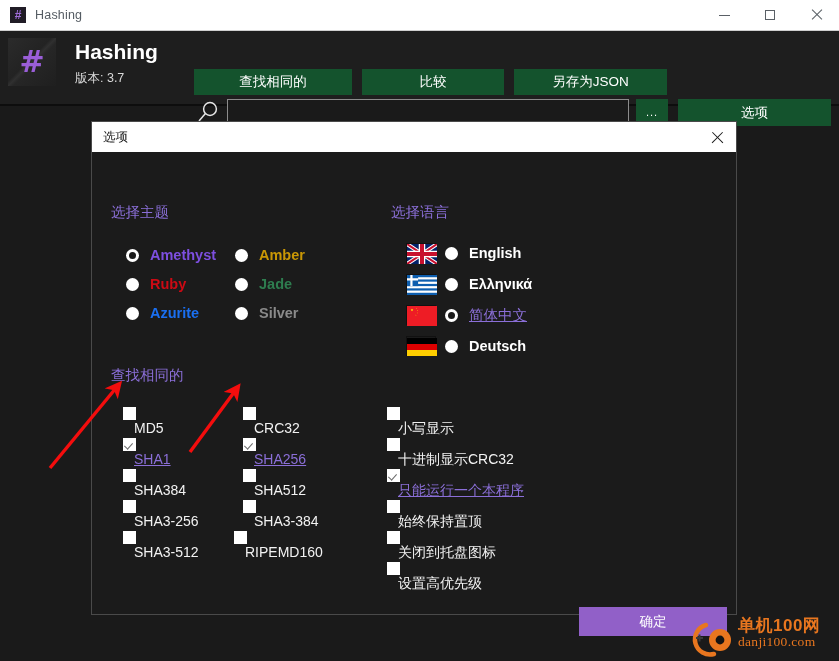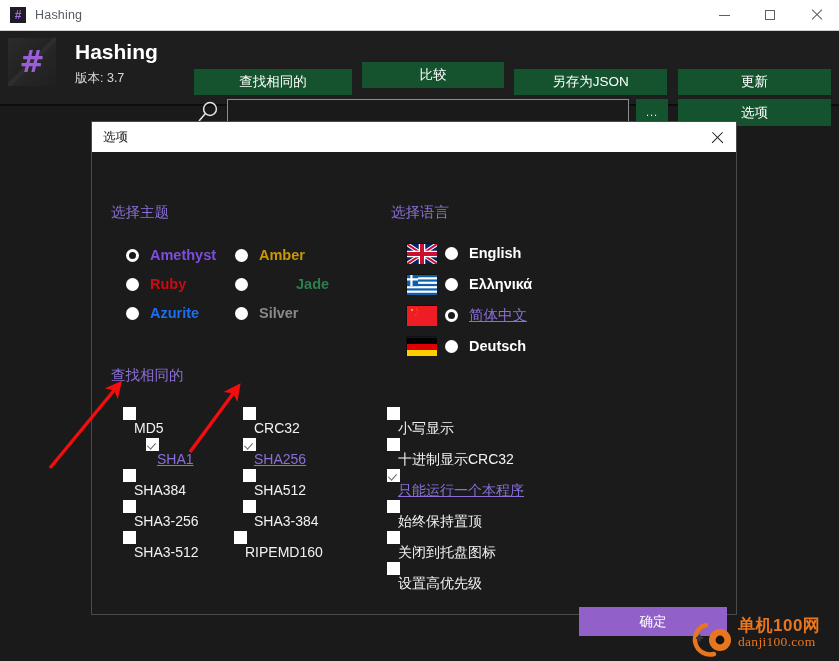--- a/index.html
+++ b/index.html
@@ -100,21 +100,21 @@
     color: #ffffff;
     border: none;
     font-size: 13.5px;
     font-family: "Liberation Sans", "DejaVu Sans", sans-serif;
     cursor: pointer;
     text-align: center;
     line-height: 1;
     display: flex; align-items: center; justify-content: center;
   }
   .btn-find  { left: 194px; top: 38px; width: 158px; height: 26px; }
-  .btn-cmp   { left: 362px; top: 31px; width: 142px; height: 26px; }
+  .btn-cmp   { left: 362px; top: 38px; width: 142px; height: 26px; }
   .btn-json  { left: 514px; top: 38px; width: 153px; height: 26px; }
   .btn-upd   { left: 678px; top: 38px; width: 153px; height: 26px; }
   .btn-dots  { left: 636px; top: 68px; width: 32px;  height: 27px; font-size: 11px; letter-spacing:1px; }
   .btn-opt   { left: 678px; top: 68px; width: 153px; height: 27px; }
 
   
   .dialog {
     position: absolute; left: 91px; top: 121px;
     width: 646px; height: 494px;
     background: #1b1b1b;
@@ -275,21 +275,20 @@
       <svg width="22" height="24" viewBox="0 0 22 24">
         <circle cx="13" cy="8" r="6.4" fill="none" stroke="#e6e6e6" stroke-width="1.5"></circle>
         <line x1="8.4" y1="12.6" x2="2" y2="20" stroke="#e6e6e6" stroke-width="1.5"></line>
       </svg>
     </div>
     <input class="search-input" type="text" value="" placeholder="" style="">
 
     <button class="pbtn btn-find">查找相同的</button>
     <button class="pbtn btn-cmp">比较</button>
     <button class="pbtn btn-json">另存为JSON</button>
-    <button class="pbtn btn-upd">更新</button>
     <button class="pbtn btn-dots">...</button>
     <button class="pbtn btn-opt">选项</button>
   </div>
 
   <div class="dialog">
     <div class="dlg-title">
       <span class="t">选项</span>
       <div class="dlg-close">
         <span class="x"></span>
       </div>
@@ -306,21 +305,21 @@
         <span class="radio-label" style="color:#7d4fe0">Amethyst</span>
       </div>
       <div class="radio-row" style="left:143px; top:95px;">
         <span class="radio"></span>
         <span class="radio-label" style="color:#c99705">Amber</span>
       </div>
       <div class="radio-row" style="left:34px; top:124px;">
         <span class="radio"></span>
         <span class="radio-label" style="color:#cc0a14">Ruby</span>
       </div>
-      <div class="radio-row" style="left:143px; top:124px;gap:37px;">
+      <div class="radio-row" style="left:143px; top:124px;">
         <span class="radio"></span>
         <span class="radio-label" style="color:#2e7d4f">Jade</span>
       </div>
       <div class="radio-row" style="left:34px; top:153px;">
         <span class="radio"></span>
         <span class="radio-label" style="color:#1a6ff0">Azurite</span>
       </div>
       <div class="radio-row" style="left:143px; top:153px;">
         <span class="radio"></span>
         <span class="radio-label" style="color:#8a8a8a">Silver</span>
@@ -385,21 +384,21 @@
           </svg>
         </span>
         <span class="radio"></span>
         <span class="radio-label" style="color:#ffffff">Deutsch</span>
       </div>
 
       <div class="cb-row" style="left:31px; top:255px;">
         <span class="cbox"></span>
         <span class="cb-label">MD5</span>
       </div>
-      <div class="cb-row" style="left:31px; top:286px;margin-left:23px;">
+      <div class="cb-row" style="left:31px; top:286px;">
         <span class="cbox chk"></span>
         <span class="cb-label on">SHA1</span>
       </div>
       <div class="cb-row" style="left:31px; top:317px;">
         <span class="cbox"></span>
         <span class="cb-label">SHA384</span>
       </div>
       <div class="cb-row" style="left:31px; top:348px;">
         <span class="cbox"></span>
         <span class="cb-label">SHA3-256</span>

